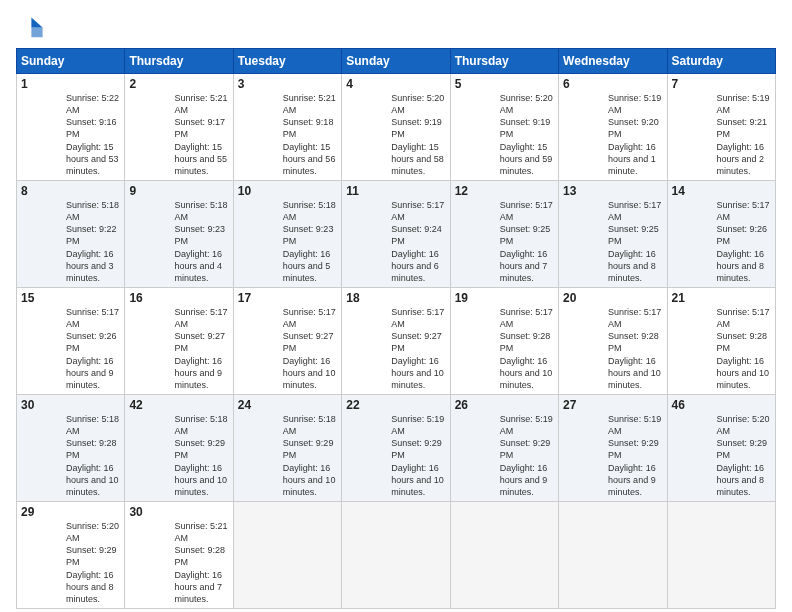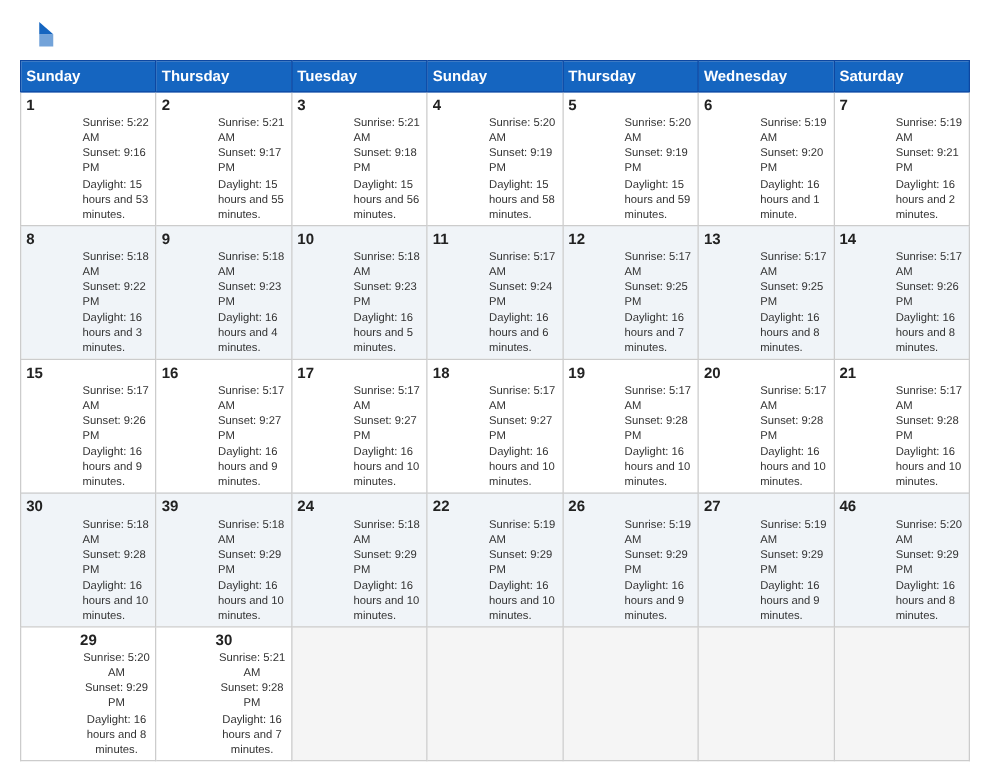--- a/index.html
+++ b/index.html
@@ -91,21 +91,20 @@
       color: #333;
       line-height: 1.35;
       margin-left: 45px;
     }
     .empty-cell {
       background: #f5f5f5 !important;
     }
     
     .last-row td {
       height: 70px;
-      text-align: center;
     }
   </style>
 </head>
 <body>
 
 <div class="page">
   <div class="header">
     <div class="logo">
       <svg class="logo-icon" viewBox="0 0 40 40">
         <polygon points="22,8 38,22 22,22" fill="#1565c0"></polygon>
@@ -224,21 +223,21 @@
             <span class="day-number">21</span>
             <div class="day-info">Sunrise: 5:17 AM<br>Sunset: 9:28 PM<br>Daylight: 16 hours and 10 minutes.</div>
           </td>
         </tr>
         <tr>
           <td>
             <span class="day-number">30</span>
             <div class="day-info">Sunrise: 5:18 AM<br>Sunset: 9:28 PM<br>Daylight: 16 hours and 10 minutes.</div>
           </td>
           <td>
-            <span class="day-number">39</span>
+            <span class="day-number">42</span>
             <div class="day-info">Sunrise: 5:18 AM<br>Sunset: 9:29 PM<br>Daylight: 16 hours and 10 minutes.</div>
           </td>
           <td>
             <span class="day-number">24</span>
             <div class="day-info">Sunrise: 5:18 AM<br>Sunset: 9:29 PM<br>Daylight: 16 hours and 10 minutes.</div>
           </td>
           <td>
             <span class="day-number">22</span>
             <div class="day-info">Sunrise: 5:19 AM<br>Sunset: 9:29 PM<br>Daylight: 16 hours and 10 minutes.</div>
           </td>

